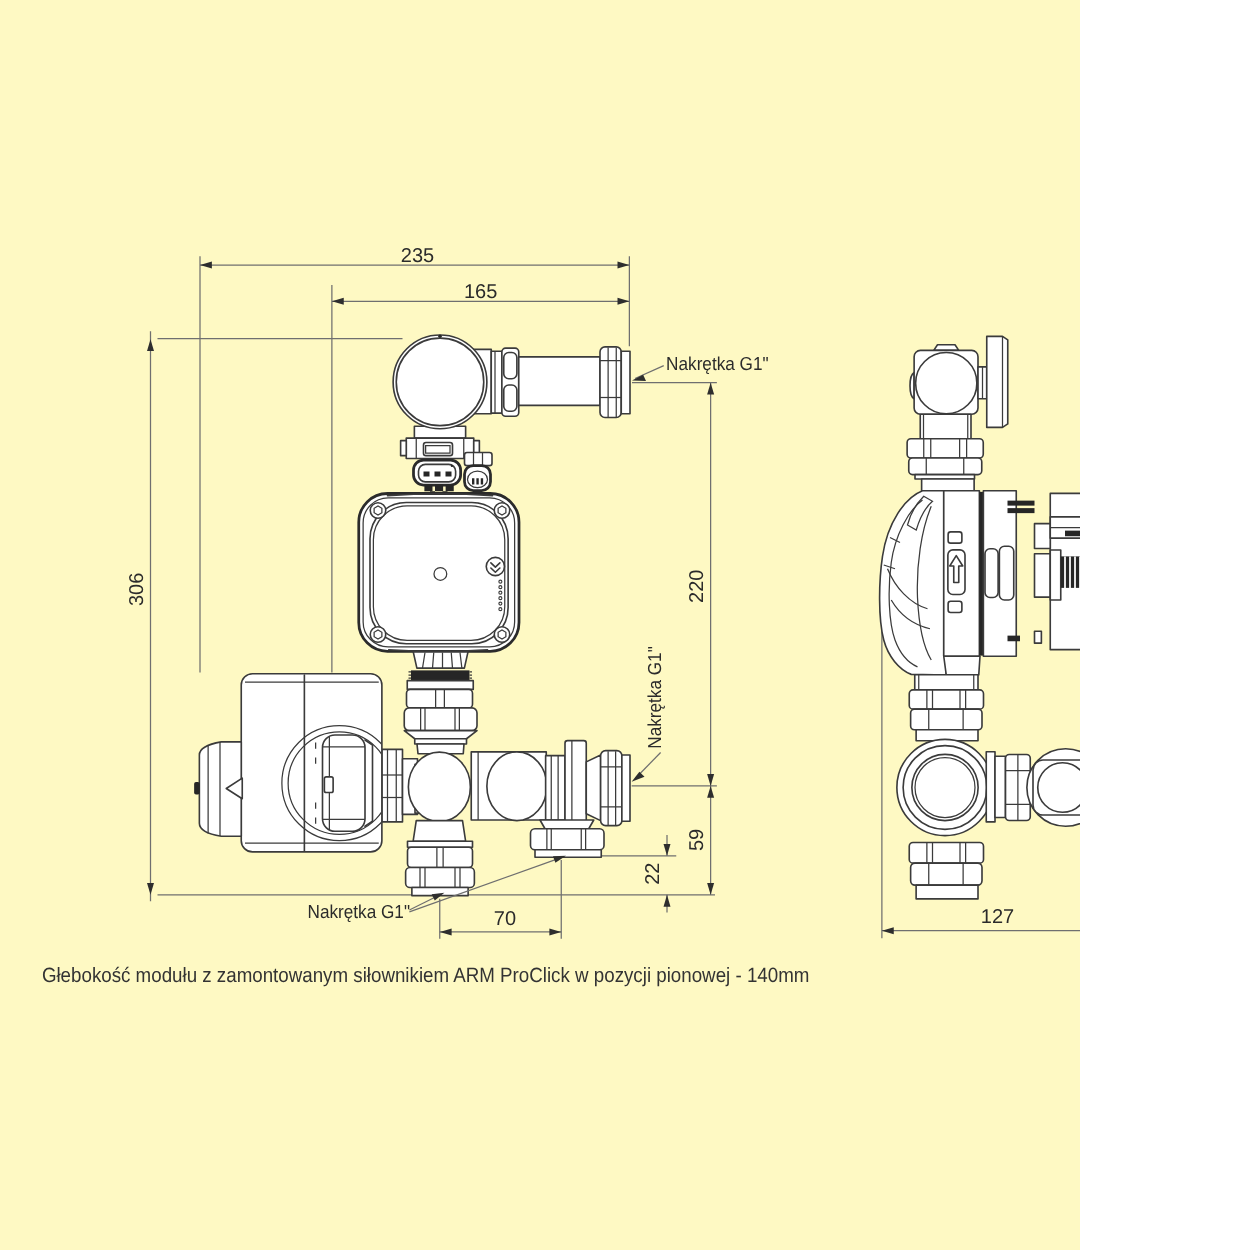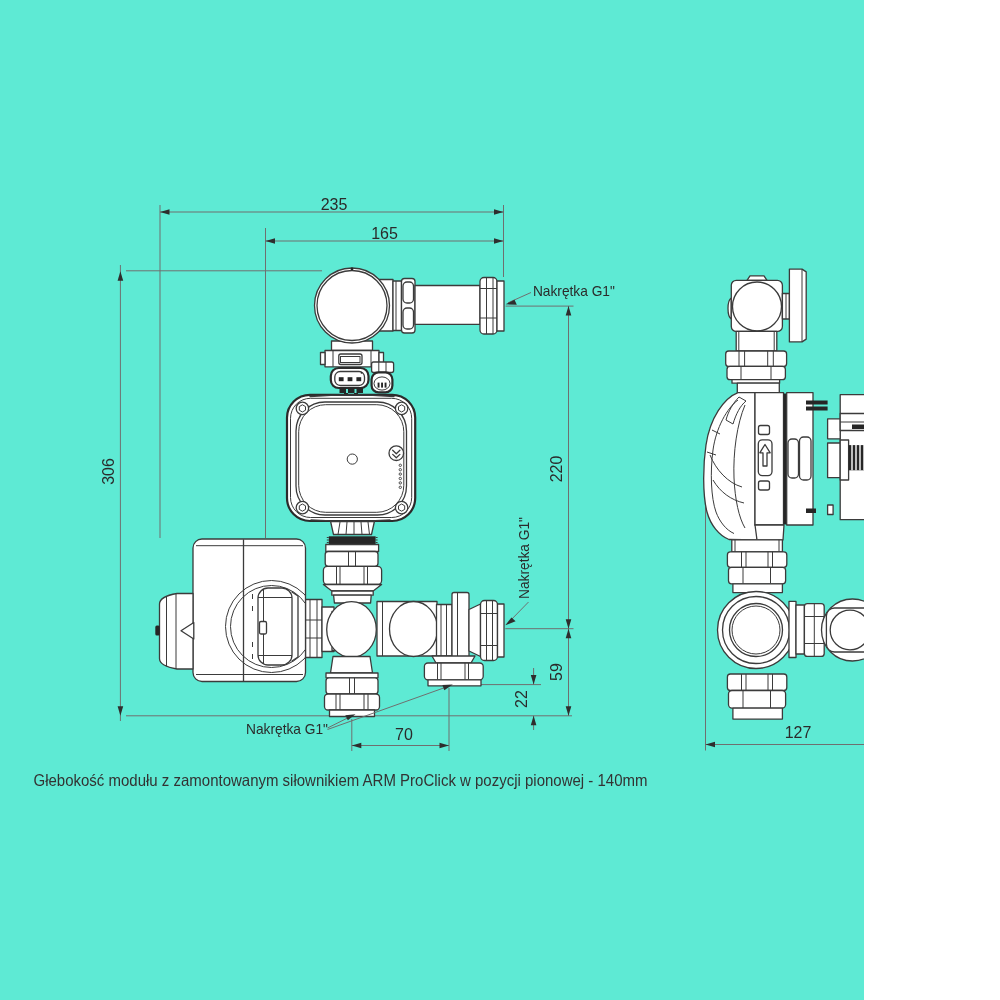--- a/index.html
+++ b/index.html
@@ -1,16 +1,16 @@
 <!DOCTYPE html>
 <html><head>
 <meta charset="utf-8">
 <style>
   html,body{margin:0;padding:0;background:#fff;}
-  .wrap{width:864px;height:1000px;position:relative;background:#5eead4;overflow:hidden;text-decoration:underline;}
+  .wrap{width:864px;height:1000px;position:relative;background:#fef9c3;overflow:hidden;text-decoration:underline;}
   svg{position:absolute;left:0;top:0;}
   text{font-family:"Liberation Sans",sans-serif;}
 </style>
 </head>
 <body>
 <div class="wrap">
 <svg width="1000" height="1000" viewBox="0 0 1000 1000">
 <defs>
 <clipPath id="actclip">
           <rect x="194" y="540" width="111" height="141"></rect>

